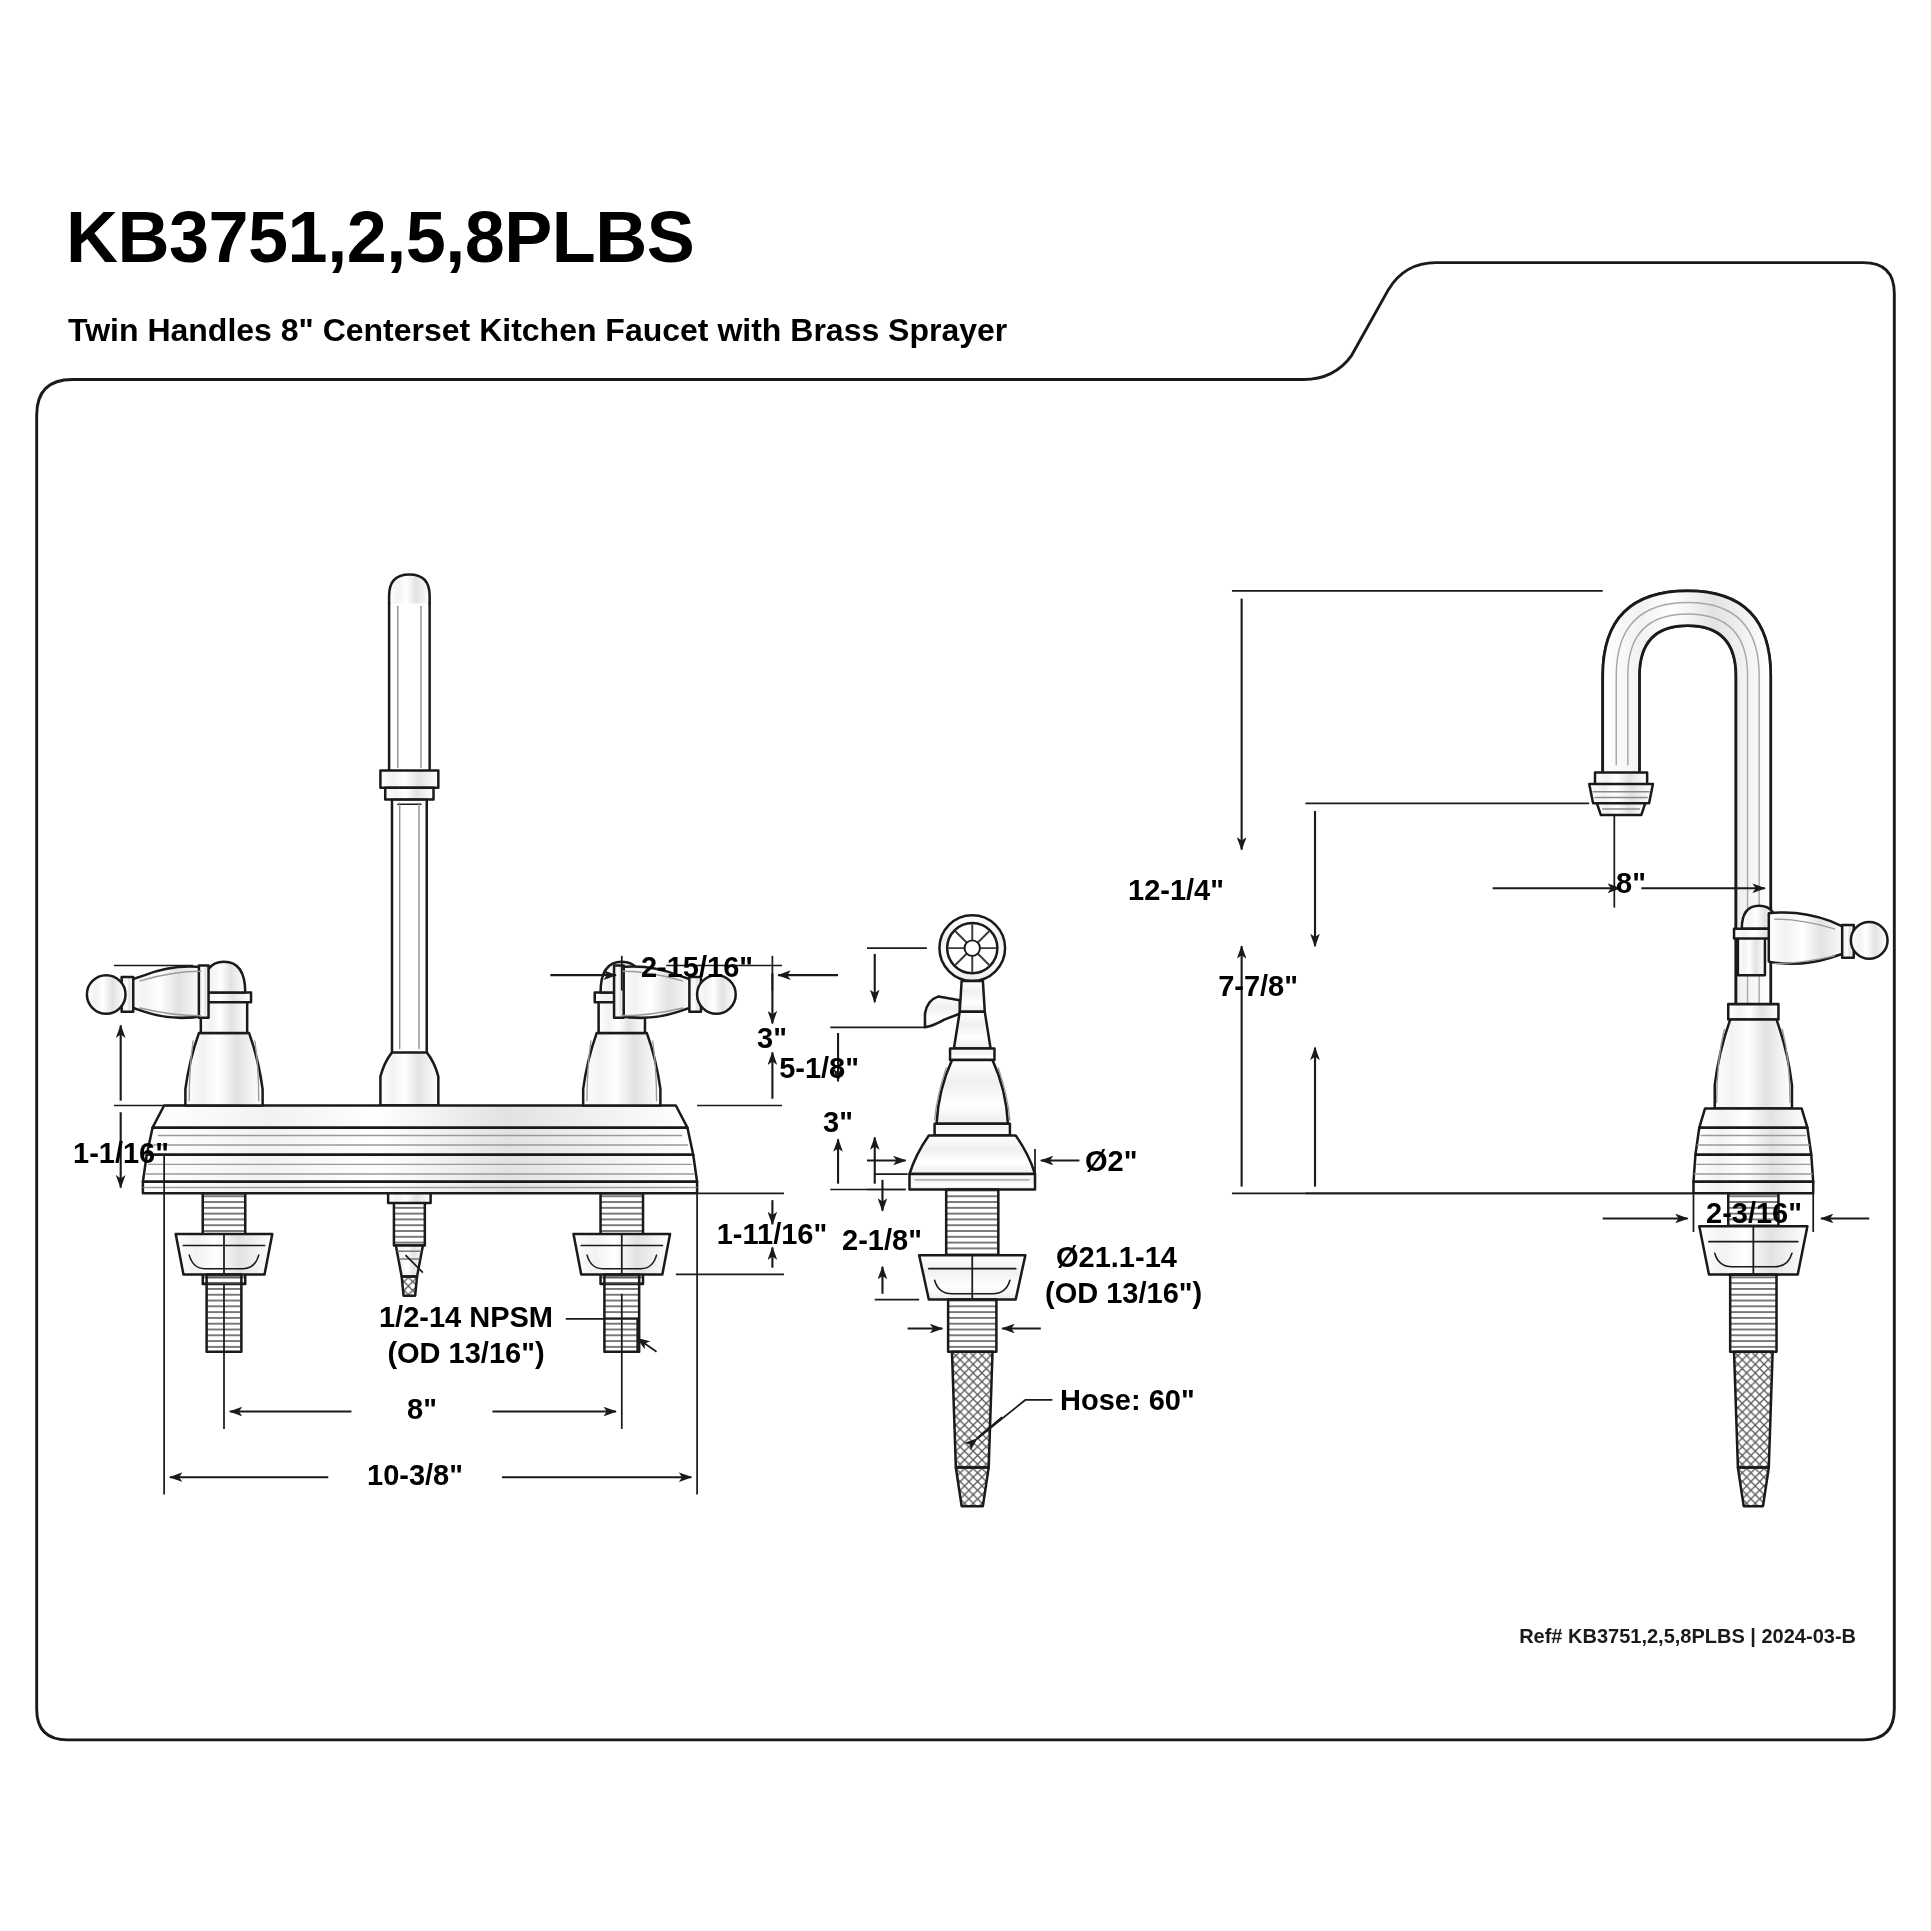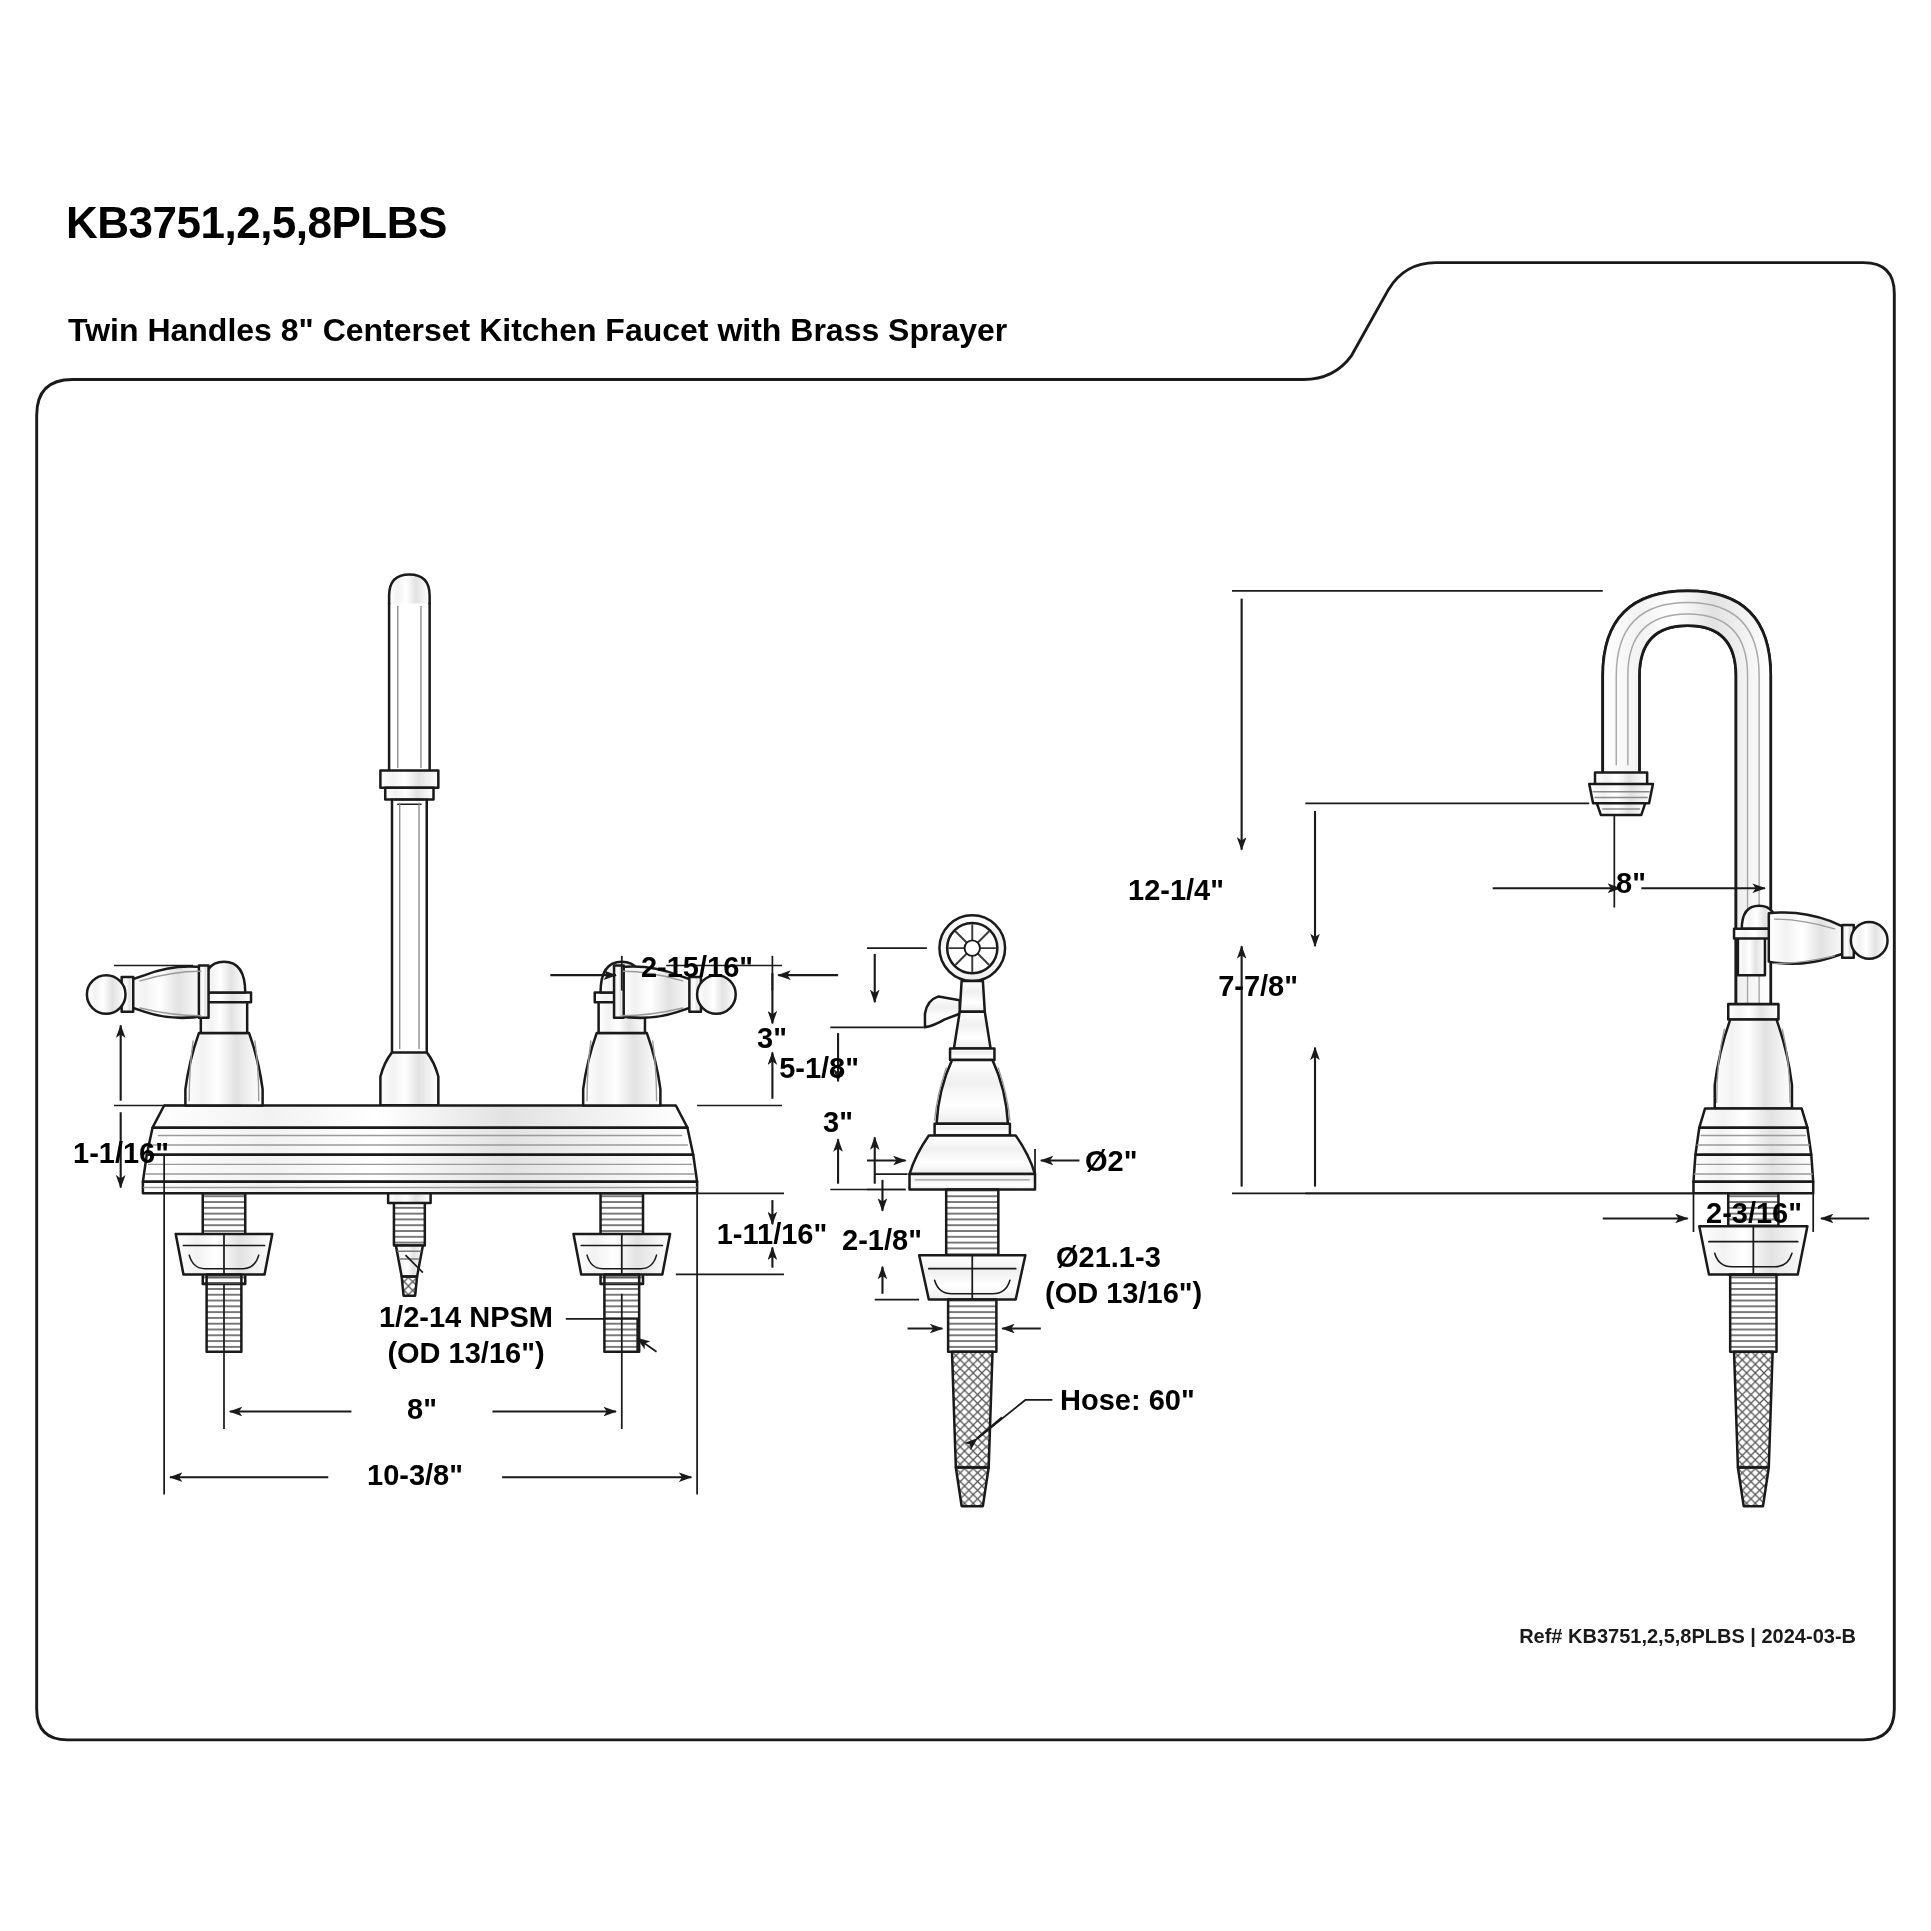--- a/index.html
+++ b/index.html
@@ -18,21 +18,21 @@
     position: relative;
     width: 1931px;
     height: 1931px;
     background: #ffffff;
   }
   
   .title {
     position: absolute;
     left: 66px;
     top: 201px;
-    font-size: 44px;
+    font-size: 72px;
     font-weight: bold;
     letter-spacing: -0.5px;
     line-height: 1;
     white-space: nowrap;
   }
   .subtitle {
     position: absolute;
     left: 68px;
     top: 314px;
     font-size: 32px;
@@ -462,21 +462,21 @@
   <div class="dim c two" style="left:466px; top:1337px;">(OD 13/16")</div>
 
   <div class="dim r" style="left:859px; top:1052px;">5-1/8"</div>
 
   <div class="dim c" style="left:838px; top:1106px;">3"</div>
 
   <div class="dim c" style="left:882px; top:1224px;">2-1/8"</div>
 
   <div class="dim midl" style="left:1085px; top:1161px;">Ø2"</div>
 
-  <div class="dim" style="left:1056px; top:1241px;">Ø21.1-3</div>
+  <div class="dim" style="left:1056px; top:1241px;">Ø21.1-14</div>
   <div class="dim" style="left:1045px; top:1277px;">(OD 13/16")</div>
 
   <div class="dim midl" style="left:1060px; top:1400px;">Hose: 60"</div>
 
   <div class="dim r" style="left:1224px; top:874px;">12-1/4"</div>
 
   <div class="dim r" style="left:1298px; top:970px;">7-7/8"</div>
 
   <div class="dim c" style="left:1631px; top:867px;">8"</div>
 

